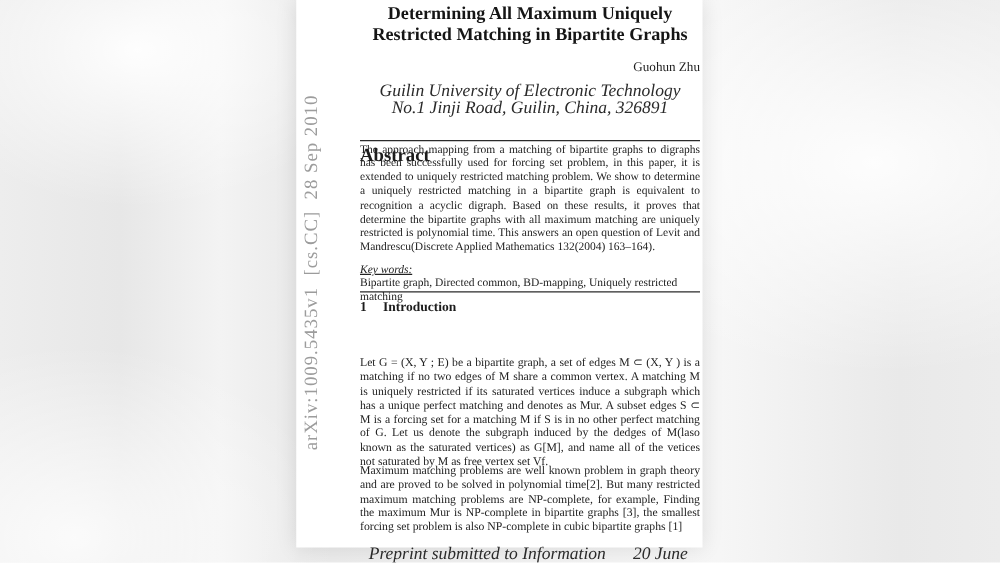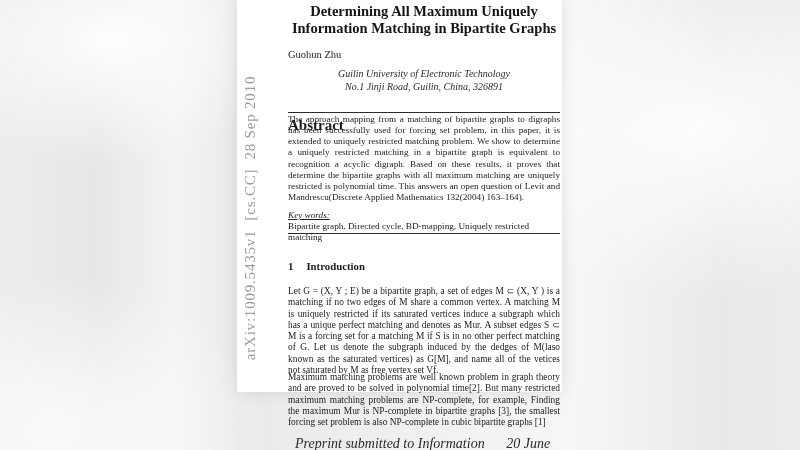--- a/index.html
+++ b/index.html
@@ -9,83 +9,83 @@
     position: relative;
     background:
       radial-gradient(ellipse 260px 180px at 110px 40px, rgba(255,255,255,0.95), rgba(255,255,255,0) 70%),
       radial-gradient(ellipse 420px 260px at 700px 130px, rgba(255,255,255,0.9), rgba(255,255,255,0) 65%),
       radial-gradient(ellipse 300px 220px at 60px 430px, rgba(255,255,255,0.8), rgba(255,255,255,0) 70%),
       linear-gradient(90deg, #ededed 0%, #e7e7e7 12%, #f3f3f3 22%, #eaeaea 30%, #f6f6f6 72%, #e9e9e9 90%, #ececec 100%);
   }
   .page {
     position: absolute;
     left: 237px; top: 0;
-    width: 325px; height: 392px;
+    width: 325px; height: 438px;
     background: #ffffff;
     box-shadow: 0 0 16px rgba(0,0,0,0.10);
     color: #1c1c1c;
   }
   .arxiv-stamp {
     position: absolute;
     left: 250px; top: 218px;
     transform: translate(-50%, -50%) rotate(-90deg);
     white-space: pre;
     font-family: "Liberation Serif", serif;
     font-size: 15px;
     letter-spacing: 0.8px;
     color: #9c9c9c;
     z-index: 2;
   }
   .block { position: absolute; left: 51px; width: 272px; }
   .title { top: 3px; text-align: center; font-weight: bold; font-size: 14.5px; line-height: 17px; color: #151515; }
-  .author { top: 49px; text-align: left; font-size: 10.5px; }
-  .affil { top: 68px; text-align: center; font-style: italic; font-size: 10px; line-height: 12.5px; color: #2a2a2a; }
+  .author { top: 49px; text-align: right; font-size: 10.5px; }
+  .affil { top: 68px; text-align: center; font-style: italic; font-size: 14px; line-height: 12.5px; color: #2a2a2a; }
   .rule { border-top: 1px solid #2b2b2b; height: 0; }
   .rule1 { top: 112px; }
   .rule2 { top: 233px; }
   .abstract-head { top: 117px; font-weight: bold; font-size: 15px; }
   .abstract-body { top: 114px; font-size: 9.2px; line-height: 11.15px; text-align: justify; color: #222222; }
   .keywords { top: 210px; font-size: 9.2px; line-height: 11.2px; color: #222222; }
   .keywords .kw-label { font-style: italic; text-decoration: underline; }
-  .section-head { top: 260px; font-weight: bold; font-size: 10.8px; }
+  .section-head { top: 240px; font-weight: bold; font-size: 10.8px; }
   .section-head .sec-num { display: inline-block; margin-right: 13px; }
   .para { font-size: 9.4px; line-height: 11.3px; text-align: justify; color: #222222; }
   .para1 { top: 286px; }
   .para2 { top: 372px; }
   .footer { top: 436px; left: 51px; width: 272px; display: flex; justify-content: space-between; font-style: italic; font-size: 14px; color: #2a2a2a; }
   .footer .f-left { padding-left: 7px; }
 </style>
 </head>
 <body>
 
 <div class="arxiv-stamp">arXiv:1009.5435v1  [cs.CC]  28 Sep 2010</div>
 
 <div class="page">
 
   <div class="block title">
     <div>Determining All Maximum Uniquely</div>
-    <div>Information Matching in Bipartite Graphs</div>
+    <div>Restricted Matching in Bipartite Graphs</div>
   </div>
 
   <div class="block author">Guohun Zhu</div>
 
   <div class="block affil">
     <div>Guilin University of Electronic Technology</div>
     <div>No.1 Jinji Road, Guilin, China, 326891</div>
   </div>
 
   <div class="block rule rule1"></div>
 
   <div class="block abstract-head">Abstract</div>
 
   <div class="block abstract-body">The approach mapping from a matching of bipartite graphs to digraphs has been successfully used for forcing set problem, in this paper, it is extended to uniquely restricted matching problem. We show to determine a uniquely restricted matching in a bipartite graph is equivalent to recognition a acyclic digraph. Based on these results, it proves that determine the bipartite graphs with all maximum matching are uniquely restricted is polynomial time. This answers an open question of Levit and Mandrescu(Discrete Applied Mathematics 132(2004) 163–164).</div>
 
   <div class="block keywords">
     <div class="kw-label">Key words:</div>
-    <div>Bipartite graph, Directed cycle, BD-mapping, Uniquely restricted matching</div>
+    <div>Bipartite graph, Directed common, BD-mapping, Uniquely restricted matching</div>
   </div>
 
   <div class="block rule rule2"></div>
 
   <div class="block section-head">
     <span class="sec-num">1</span><span>Introduction</span>
   </div>
 
   <div class="block para para1">Let G = (X, Y ; E) be a bipartite graph, a set of edges M ⊂ (X, Y ) is a matching if no two edges of M share a common vertex. A matching M is uniquely restricted if its saturated vertices induce a subgraph which has a unique perfect matching and denotes as Mur. A subset edges S ⊂ M is a forcing set for a matching M if S is in no other perfect matching of G. Let us denote the subgraph induced by the dedges of M(laso known as the saturated vertices) as G[M], and name all of the vetices not saturated by M as free vertex set Vf.</div>
 

